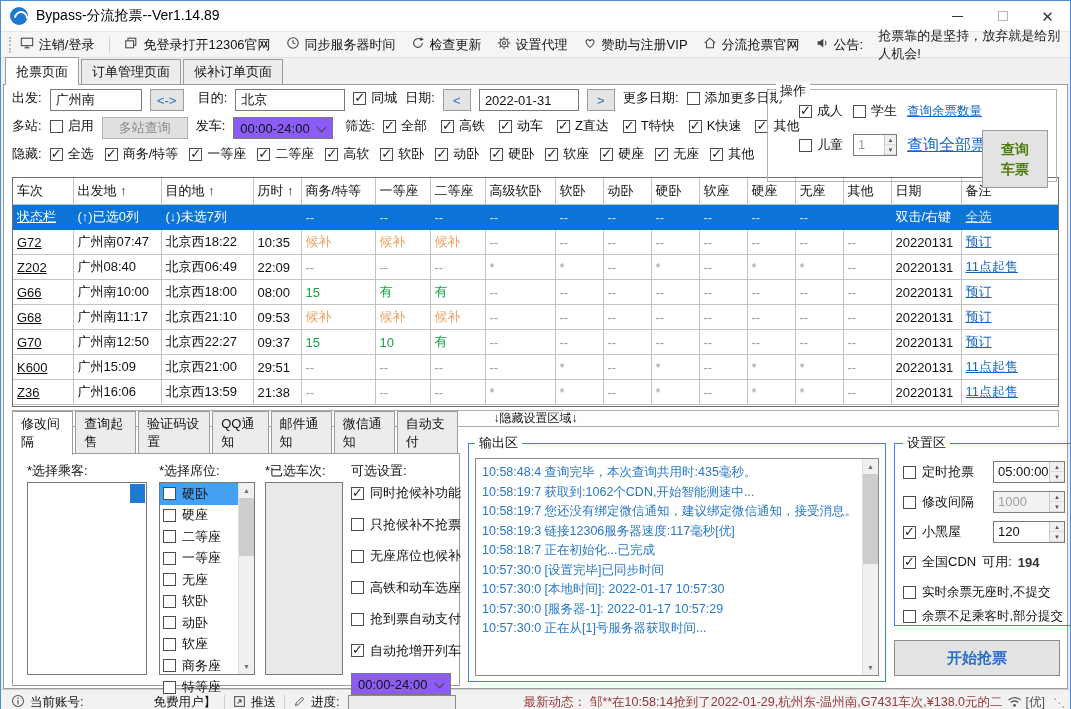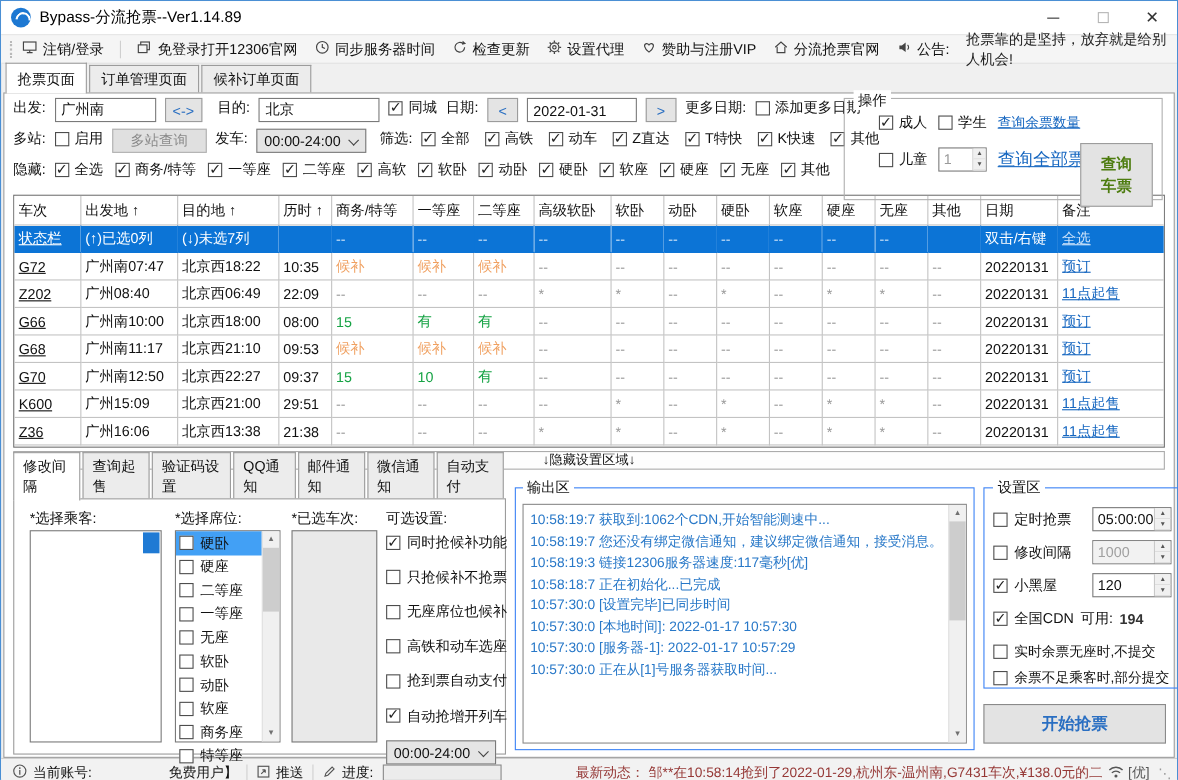--- a/index.html
+++ b/index.html
@@ -37,21 +37,21 @@
   .querypanel { position:relative; height:86px; }
   .qrow { display:flex; align-items:flex-start; height:28px; gap:8px; white-space:nowrap; }
   .qlabel { color:#111; }
   .tbox { border:1px solid #7a7a7a; background:#fff; height:22px; display:flex; align-items:center; padding:0 5px; }
   .btn { border:1px solid #9c9c9c; background:#e4e4e4; height:22px; display:flex; align-items:center; justify-content:center; padding:0 8px; }
   .btn.blue { color:#2a6fc2; }
   .btn.disabled { color:#8a8a8a; background:#e0e0e0; border-color:#b0b0b0; }
   .cbitem { display:flex; align-items:center; gap:5px; }
   .cb { width:13px; height:13px; border:1px solid #4d4d4d; background:#fff; display:inline-block; position:relative; flex:0 0 auto; }
   .cb.checked::after { content:"✓"; position:absolute; left:0px; top:-3px; font-size:13px; font-weight:bold; color:#222; }
-  .combo { border:1px solid #7a7a7a; background:#e5e5e5; height:22px; display:flex; align-items:center; padding:0 22px 0 6px; position:relative; }
+  .combo { border:1px solid #7a7a7a; background:#8b5cf6; height:22px; display:flex; align-items:center; padding:0 22px 0 6px; position:relative; }
   .chev { position:absolute; right:7px; top:6px; width:7px; height:7px; border-right:1.6px solid #444; border-bottom:1.6px solid #444; transform:rotate(45deg); }
   .link { color:#1566c0; text-decoration:underline; cursor:pointer; }
   .opbox { position:absolute; right:2px; top:0px; width:290px; height:93px; border:1px solid #b0b0b0;padding-left:21px; }
   .opbox .legend { position:absolute; top:-8px; left:8px; background:#fff; padding:0 4px; }
   .oprow { display:flex; align-items:center; gap:10px; height:26px; margin:8px 0 0 10px; }
   .spin { border:1px solid #7a7a7a; background:#fff; height:22px; display:flex; align-items:stretch; }
   .spin .val { padding:2px 4px; min-width:30px; }
   .spin .arrows { width:15px; border-left:1px solid #c9c9c9; display:flex; flex-direction:column; }
   .spin .arrows div { flex:1; background:#f0f0f0; font-size:6px; color:#555; display:flex; align-items:center; justify-content:center; border-bottom:1px solid #dcdcdc; }
   .bigbtn { position:absolute; right:8px; top:12px; width:66px; height:58px; background:#e3e3e3; border:1px solid #9c9c9c; color:#4d7c0f; font-weight:bold; font-size:14px; display:flex; flex-direction:column; align-items:center; justify-content:center; line-height:1.45;margin-top:28px; }
@@ -545,21 +545,21 @@
                 <td class="dim">--</td>
                 <td class="dim">*</td>
                 <td class="dim">*</td>
                 <td class="dim">--</td>
                 <td>20220131</td>
                 <td><span class="booklink">11点起售</span></td>
               </tr>
               <tr>
                 <td><span class="trainlink">Z36</span></td>
                 <td>广州16:06</td>
-                <td>北京西13:38</td>
+                <td>北京西13:59</td>
                 <td>21:38</td>
                 <td class="dim">--</td>
                 <td class="dim">--</td>
                 <td class="dim">--</td>
                 <td class="dim">*</td>
                 <td class="dim">*</td>
                 <td class="dim">--</td>
                 <td class="dim">*</td>
                 <td class="dim">--</td>
                 <td class="dim">*</td>
@@ -680,20 +680,21 @@
                 <span class="chev"></span>
               </div>
             </div>
           </div>
         </div>
 
         <fieldset class="outbox">
           <legend>输出区</legend>
           <div class="logarea">
             <div id="log-lines">
+                <div class="logline">10:58:48:4  查询完毕，本次查询共用时:435毫秒。</div>
                 <div class="logline">10:58:19:7  获取到:1062个CDN,开始智能测速中...</div>
                 <div class="logline">10:58:19:7  您还没有绑定微信通知，建议绑定微信通知，接受消息。</div>
                 <div class="logline">10:58:19:3  链接12306服务器速度:117毫秒[优]</div>
                 <div class="logline">10:58:18:7  正在初始化...已完成</div>
                 <div class="logline">10:57:30:0  [设置完毕]已同步时间</div>
                 <div class="logline">10:57:30:0  [本地时间]: 2022-01-17 10:57:30</div>
                 <div class="logline">10:57:30:0  [服务器-1]: 2022-01-17 10:57:29</div>
                 <div class="logline">10:57:30:0  正在从[1]号服务器获取时间...</div>
               </div>
             <div class="vscroll">

